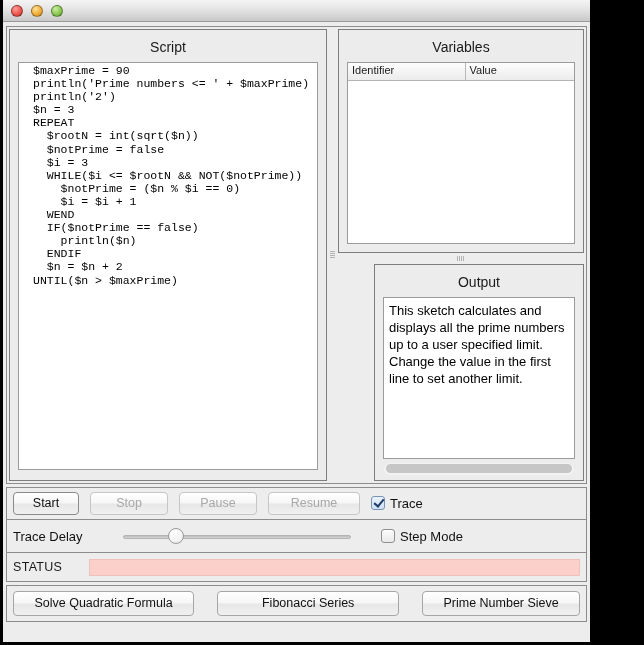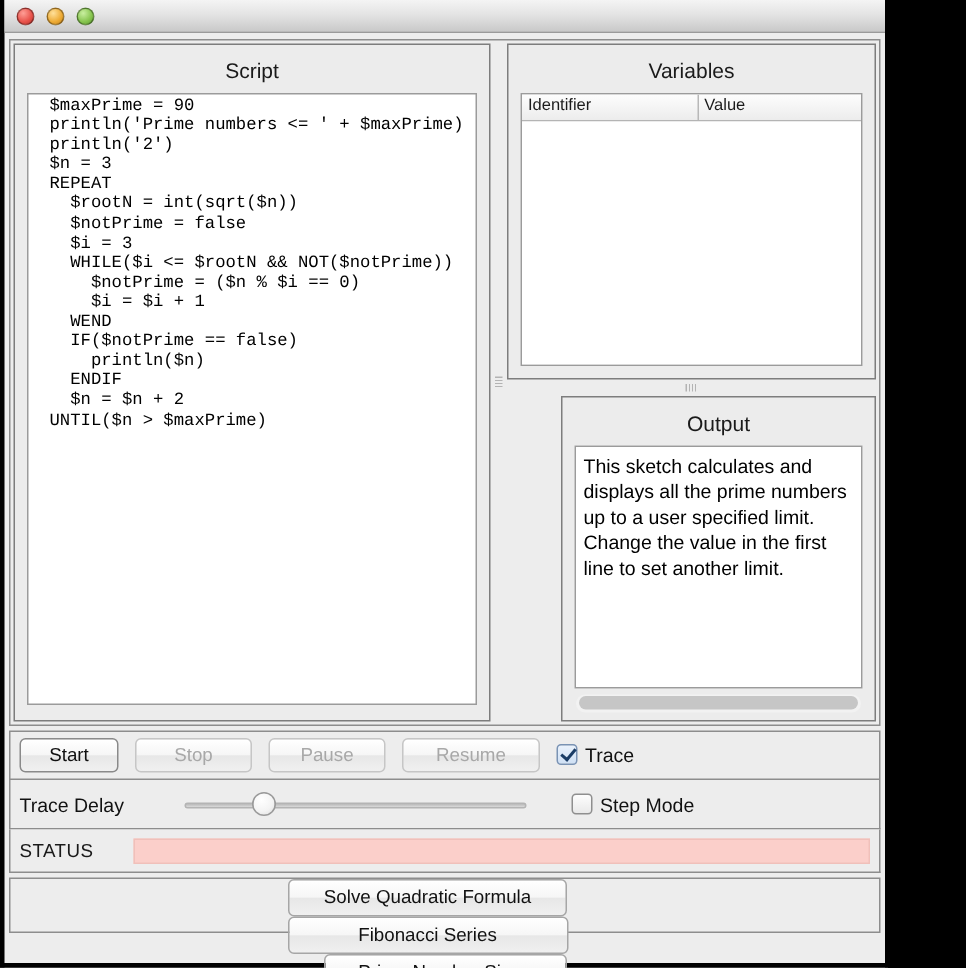--- a/index.html
+++ b/index.html
@@ -296,21 +296,20 @@
     background: #fbcfca;
     border: 1px solid #f0c0ba;
     box-sizing: border-box;
   }
 
   .row-samples {
     height: 37px;
     padding: 0 6px;
     border: 1px solid #8d8d8d;
     margin-top: 3px;
-    flex-direction: column;
   }
   .row-samples .btn { font-size: 12.5px; padding: 4px 0 5px 0; }
   .b-quad  { width: 184px; margin-right: 23px; }
   .b-fib   { width: 185px; margin-right: 23px; }
   .b-prime { width: 160px; }
 </style>
 </head>
 <body>
 
 <div class="window">

